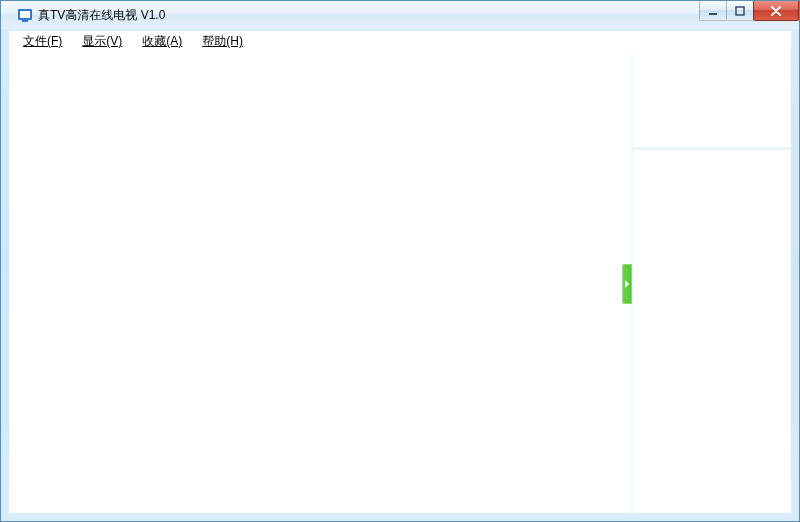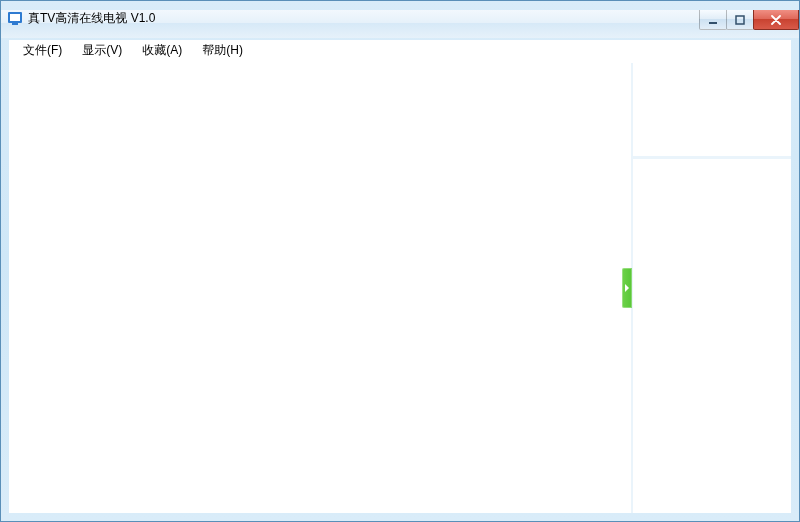--- a/index.html
+++ b/index.html
@@ -9,25 +9,24 @@
     width: 800px; height: 522px;
     background: linear-gradient(to bottom, #d9ecf9 0%, #cfe7f7 50%, #d9ecf9 100%);
     border: 1px solid #5a8fb8;
     position: relative;
     display: flex; flex-direction: column;
   }
 
   
   .titlebar {
     height: 28px;
-    display: flex; 
-    padding-left: 6px;
+    display: flex; align-items: center;
+    padding-left: 16px;
     position: relative;
     background: linear-gradient(to bottom, #f2f8fd 0%, #e6f1fa 45%, #d6e9f7 46%, #e6f1fa 100%);
-    margin-top: 9px;
   }
   .titlebar .app-icon {
     width: 16px; height: 16px; margin-right: 5px;
     display: inline-flex; align-items: center; justify-content: center;
   }
   .titlebar .title-text { color: #000; }
 
   .win-controls {
     position: absolute; top: 0; right: 0;
     display: flex; height: 20px;
@@ -50,20 +49,21 @@
 
   
   .menubar {
     height: 22px;
     background: #fff;
     border-bottom: 1px solid #fff;
     display: flex; align-items: center;
     padding: 0 4px;
     margin: 0 8px;
     margin-top: 2px;
+    text-decoration: underline;
   }
   .menu-item {
     padding: 2px 10px;
     color: #000;
     cursor: default;
   }
 
   
   .client {
     flex: 1 1 auto;

